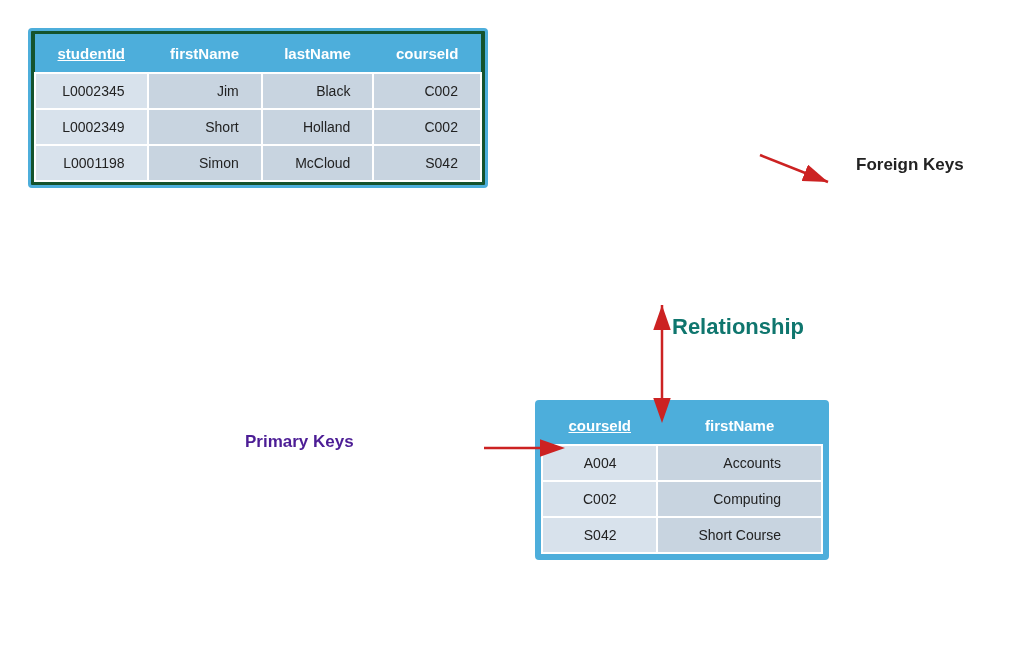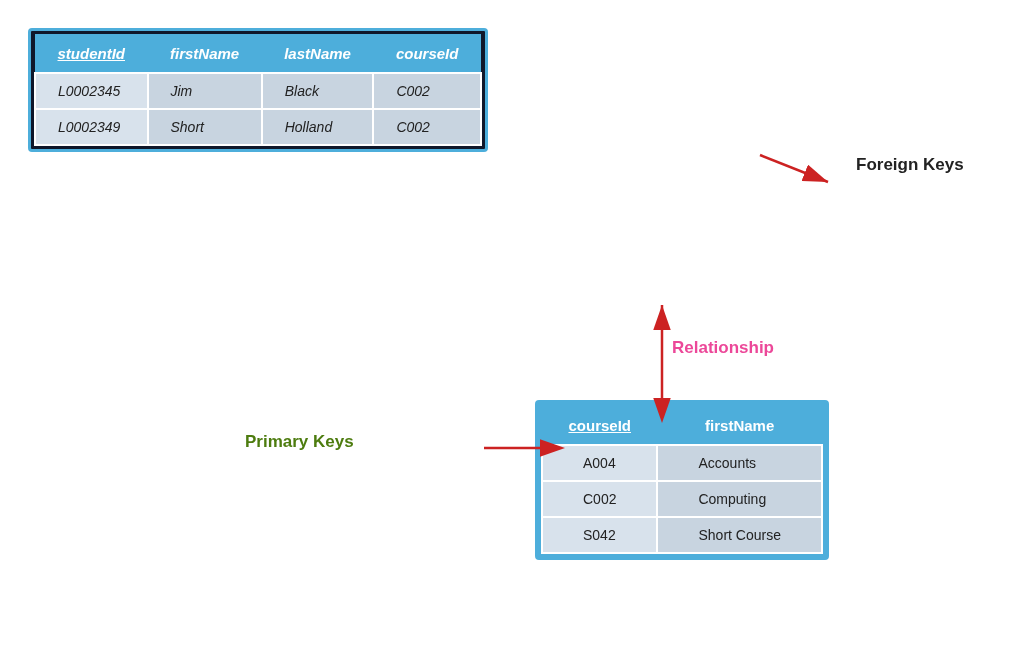--- a/index.html
+++ b/index.html
@@ -19,23 +19,22 @@
       height: 672px;
     }
 
     
     .student-table-wrapper {
       position: absolute;
       top: 28px;
       left: 28px;
       border: 3px solid #4DAEDB;
       border-radius: 4px;
-      background: #0f172a;
+      background: #14532d;
       padding: 3px;
-      font-style: italic;
     }
 
     .db-table {
       border-collapse: collapse;
     }
 
     .db-table th {
       background: #4DAEDB;
       color: #fff;
       font-weight: bold;
@@ -48,21 +47,21 @@
     .db-table th.pk {
       text-decoration: underline;
     }
 
     .db-table td {
       background: #C8D4E0;
       color: #222;
       font-size: 14px;
       font-weight: 500;
       padding: 9px 22px;
-      text-align: left;
+      text-align: right;
       border: 2px solid #fff;
     }
 
     .db-table tr td:first-child {
       background: #D8E2EC;
     }
 
     
     .course-table-wrapper {
       position: absolute;
@@ -83,34 +82,34 @@
       position: absolute;
       top: 155px;
       left: 856px;
       font-size: 17px;
       font-weight: bold;
       color: #222;
     }
 
     .label-relationship {
       position: absolute;
-      top: 338px;
+      top: 314px;
       left: 672px;
-      font-size: 17px;
-      font-weight: bold;
-      color: #ec4899;
+      font-size: 22px;
+      font-weight: bold;
+      color: #0f766e;
     }
 
     .label-primary-keys {
       position: absolute;
       top: 432px;
       left: 245px;
       font-size: 17px;
       font-weight: bold;
-      color: #4d7c0f;
+      color: #4c1d95;
     }
 
     
     .arrows-svg {
       position: absolute;
       top: 0;
       left: 0;
       width: 1024px;
       height: 672px;
       pointer-events: none;
@@ -137,20 +136,26 @@
             <td>Jim</td>
             <td>Black</td>
             <td>C002</td>
           </tr>
           <tr>
             <td>L0002349</td>
             <td>Short</td>
             <td>Holland</td>
             <td>C002</td>
           </tr>
+          <tr>
+            <td>L0001198</td>
+            <td>Simon</td>
+            <td>McCloud</td>
+            <td>S042</td>
+          </tr>
         </tbody>
     </table>
   </div>
 
   <div class="course-table-wrapper">
     <table class="db-table">
       <thead>
         <tr>
           <th class="pk">courseId</th>
           <th>firstName</th>

